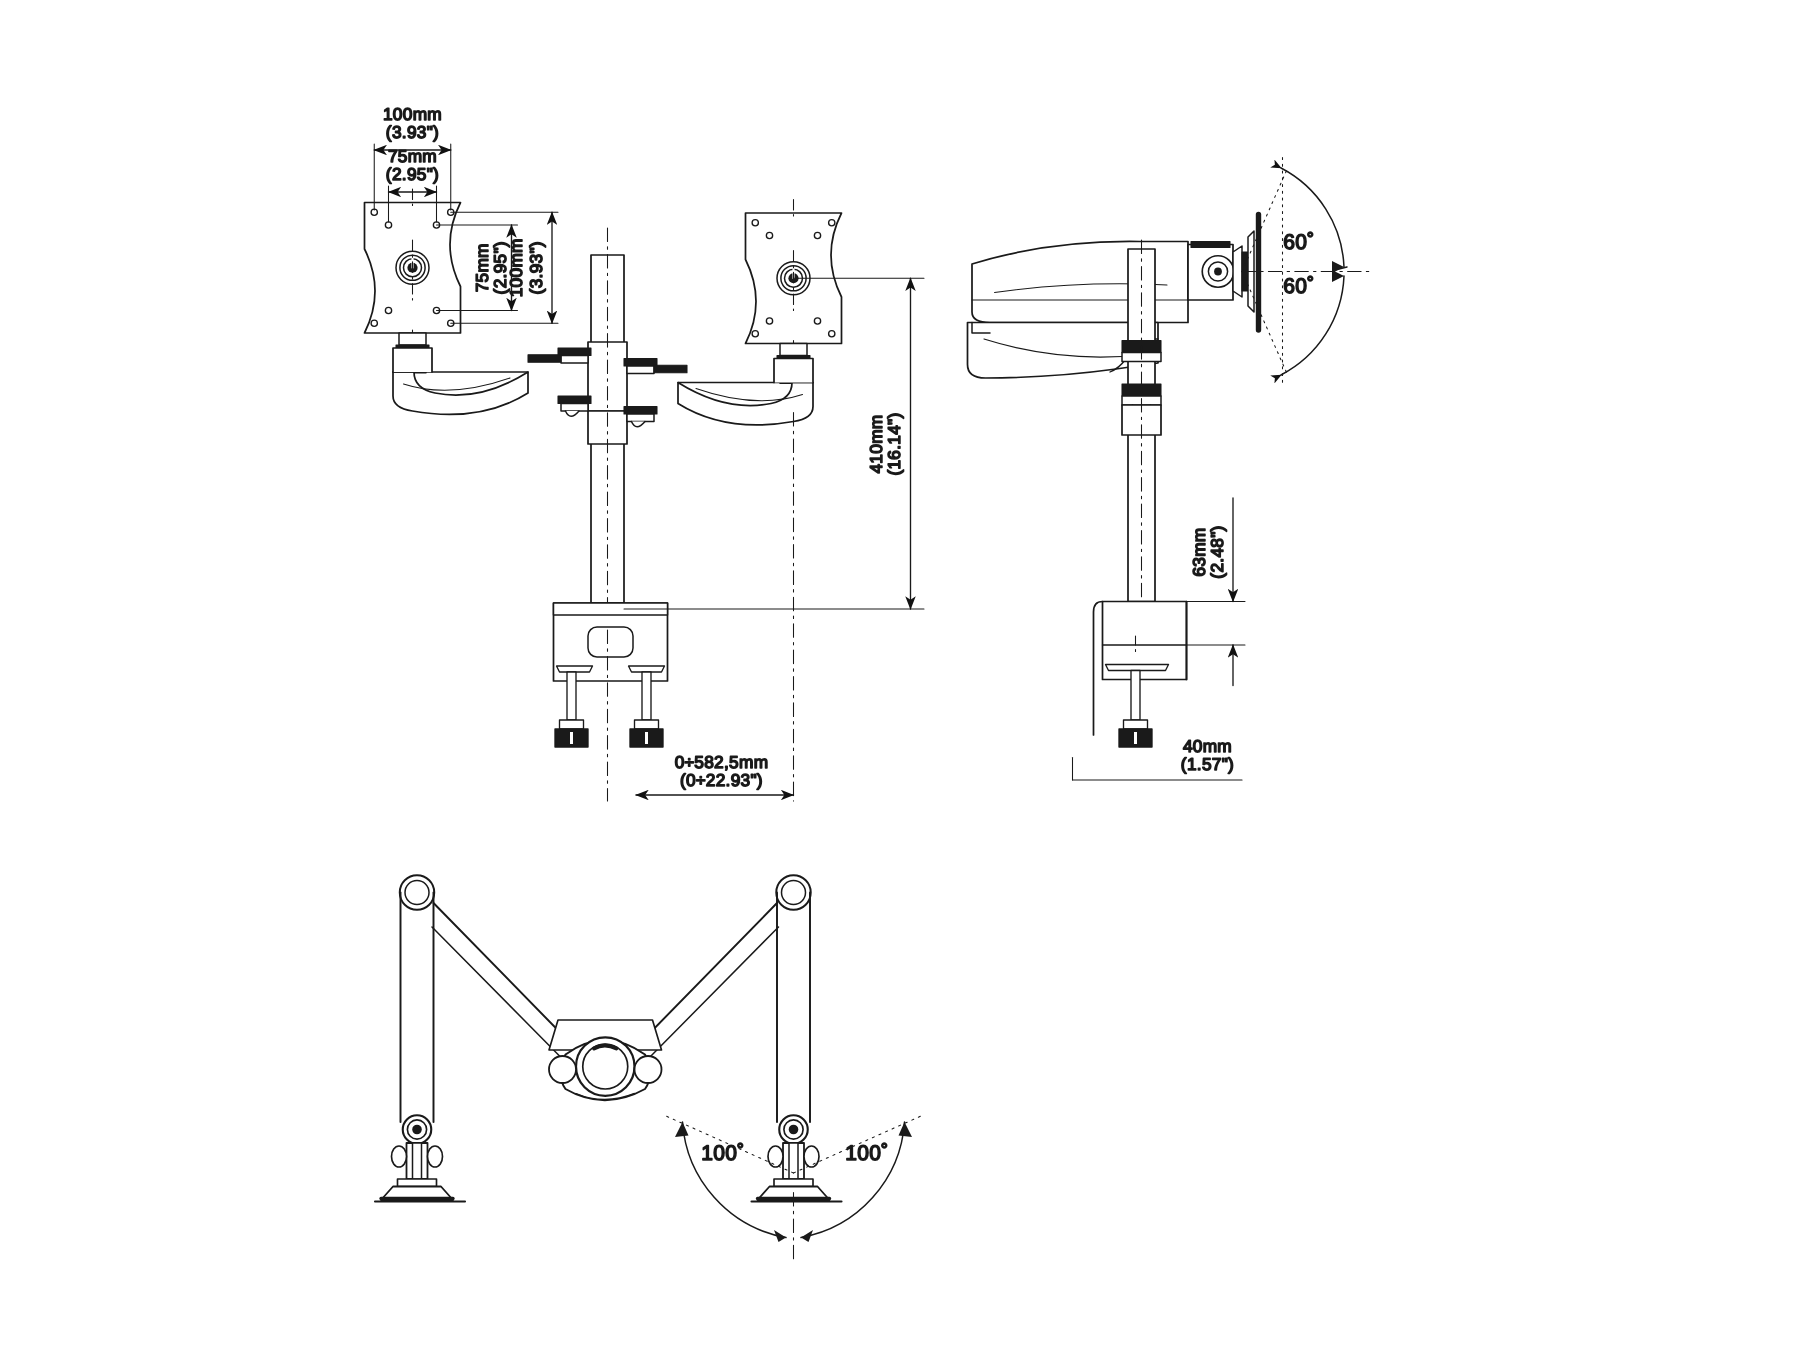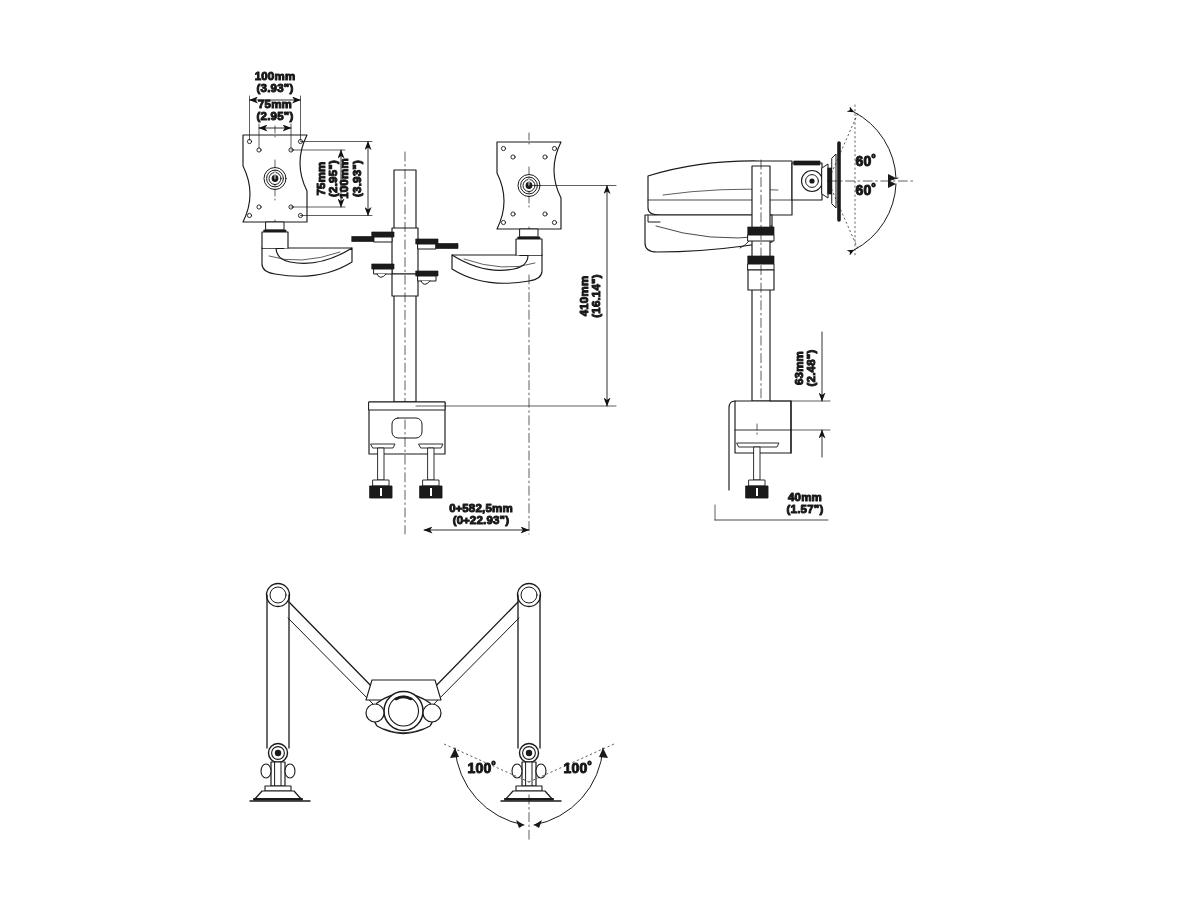--- a/index.html
+++ b/index.html
@@ -15,21 +15,20 @@
     color: #1a1a1a;
     overflow: hidden;
     position: relative;
   }
   #drawing-root {
     position: absolute;
     left: 0;
     top: 0;
     width: 1012px;
     height: 900px;
-    font-weight: bold;
   }
   svg.sheet {
     display: block;
     width: 1200px;
     height: 900px;
     background: #ffffff;
   }
   text {
     font-family: "Liberation Sans", sans-serif;
     fill: #111111;

